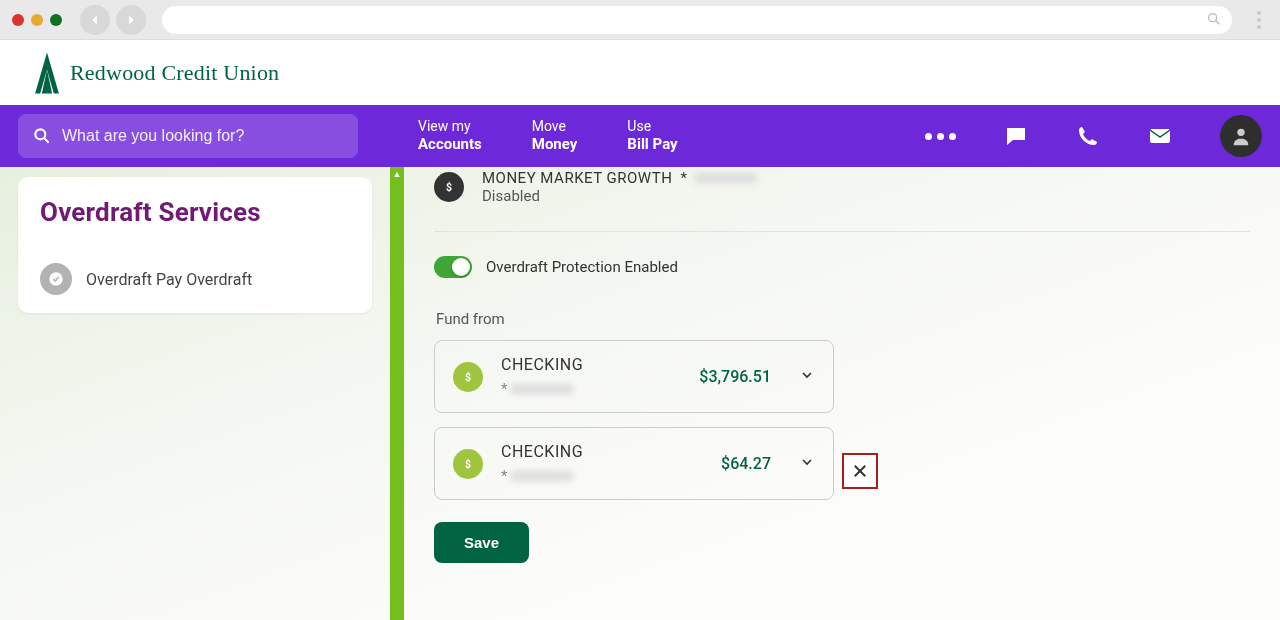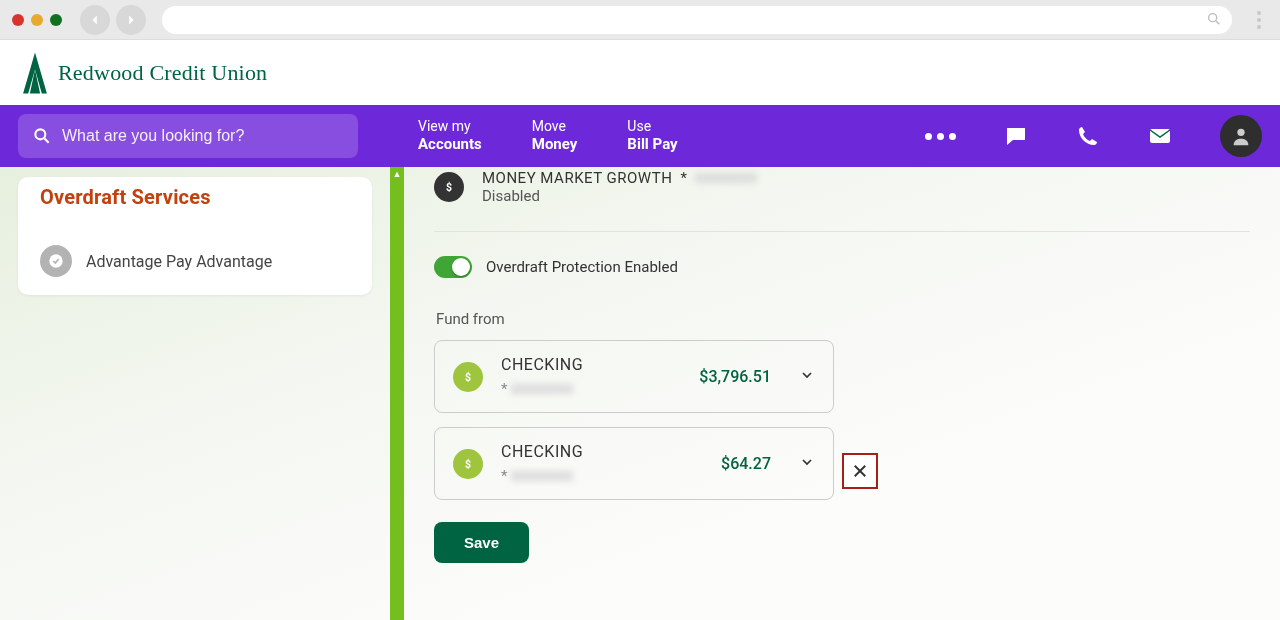--- a/index.html
+++ b/index.html
@@ -13,21 +13,21 @@
   .tl-yellow { background: #e7a92e; }
   .tl-green { background: #107221; }
   .nav-arrows { display: flex; gap: 6px; margin-left: 8px; }
   .nav-arrow { width: 30px; height: 30px; border-radius: 50%; background: #d8d8d8; display:flex; align-items:center; justify-content:center; color:#fff; }
   .url-bar { flex: 1; height: 28px; background: #fff; border-radius: 14px; margin-left: 6px; position: relative; }
   .url-search-icon { position: absolute; right: 10px; top: 5px; color: #bbb; }
   .browser-more { width: 18px; display:flex; flex-direction:column; gap:3px; align-items:center; margin-left:8px; }
   .browser-more-dot { width:4px; height:4px; border-radius:50%; background:#c8c8c8; }
 
   
-  .logo-bar { height: 65px; display:flex; align-items:center; padding-left: 18px; }
+  .logo-bar { height: 65px; display:flex; align-items:center; padding-left: 30px; }
   .logo-svg { display:block; }
   .logo-text { font-family: Georgia, 'Times New Roman', serif; font-size: 22px; color: #006341; margin-left: 6px; font-weight: 500; letter-spacing: .2px; }
 
   
   .main-nav { height: 62px; background: #6d28d9; display:flex; align-items:center; padding: 0 18px; gap: 0; }
   .search-pill { width: 340px; height: 44px; background: rgba(255,255,255,.18); border-radius: 8px; display:flex; align-items:center; padding: 0 14px; gap: 10px; }
   .search-pill input { flex:1; background:transparent; border:none; outline:none; color:#fff; font-size:16px; }
   .search-pill input::placeholder { color: rgba(255,255,255,.9); }
   .nav-items { display:flex; align-items:center; gap: 50px; margin-left: 60px; }
   .nav-item { color:#fff; font-size:14px; line-height:1.3; }
@@ -36,21 +36,21 @@
   .nav-right { margin-left:auto; display:flex; align-items:center; gap: 48px; }
   .more-dots { display:flex; gap:5px; }
   .more-dots span { width:7px; height:7px; border-radius:50%; background:#fff; }
   .nav-icon svg { fill:#fff; display:block; }
   .avatar-circle { width:42px; height:42px; border-radius:50%; background:#2e2e2e; display:flex; align-items:center; justify-content:center; }
 
   
   .page-body { display:flex; height: calc(620px - 40px - 65px - 62px); background: linear-gradient(160deg, #e6f0de 0%, #f4f7f1 35%, #fcfcfb 70%); }
   .sidebar { width: 390px; padding: 10px 18px 0 18px; }
   .card { background:#fff; border-radius: 10px; box-shadow: 0 1px 3px rgba(0,0,0,.06); overflow:hidden; }
-  .card-title { font-size: 20px; font-weight: 700; color:#c2410c; padding: 8px 22px 18px; letter-spacing:.2px; }
+  .card-title { font-size: 26px; font-weight: 700; color:#701a75; padding: 20px 22px 18px; letter-spacing:.2px; }
   .side-item { display:flex; align-items:center; gap:14px; padding: 18px 22px; font-size:16px; color:#444; }
   .side-item.active { background: linear-gradient(90deg, #d5e9b3 0%, #e8f2d4 100%); }
   .badge { width:32px; height:32px; border-radius:50%; display:flex; align-items:center; justify-content:center; flex:none; }
   .badge-green { background:#3fa535; }
   .badge-grey { background:#b3b3b3; }
 
   
   .main { flex:1; display:flex; }
   .scrollbar-track { width:14px; background:#e0e0e0; position:relative; }
   .scrollbar-arrow-up { position:absolute; top:0; left:0; width:14px; height:14px; background:#74bf1e; display:flex; align-items:center; justify-content:center; color:#fff; font-size:9px; }
@@ -189,21 +189,21 @@
   <div class="sidebar">
     <div class="card">
       <div class="card-title">Overdraft Services</div>
       <div class="side-item">
         <div class="badge badge-grey">
           <svg width="16" height="16" viewBox="0 0 24 24">
               <circle cx="12" cy="12" r="10" fill="#fff"></circle>
               <path d="M8 12l3 3 5-6" stroke="#b3b3b3" stroke-width="2.5" fill="none"></path>
             </svg>
         </div>
-        <span>Advantage Pay Advantage</span>
+        <span>Overdraft Pay Overdraft</span>
       </div>
     </div>
   </div>
 
   <div class="main">
     <div class="scrollbar-track">
       <div class="scrollbar-arrow-up">▲</div>
       <div class="scrollbar-thumb"></div>
     </div>
 

